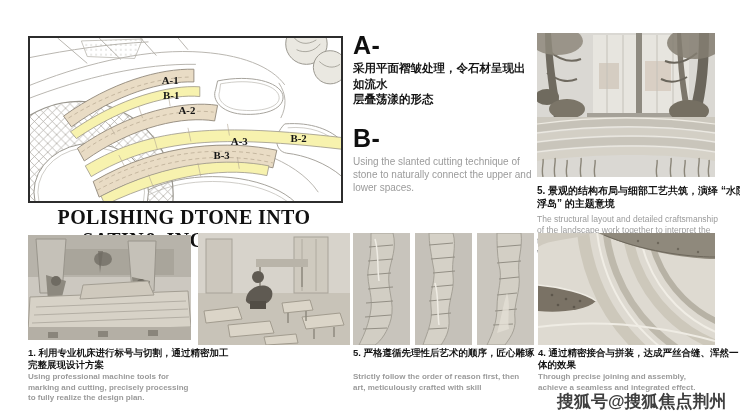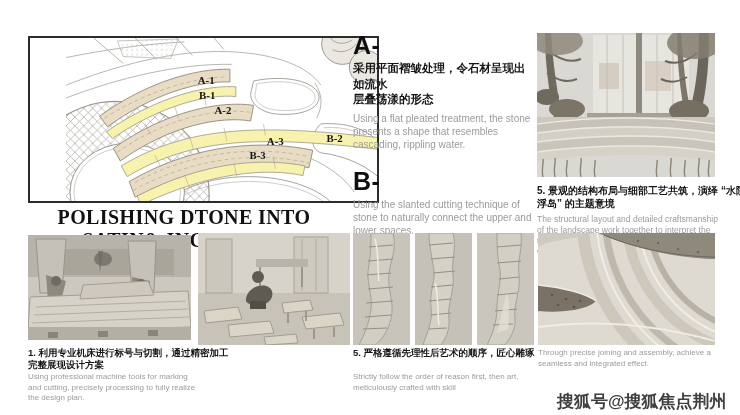--- a/index.html
+++ b/index.html
@@ -1,39 +1,39 @@
 <!DOCTYPE html>
 <html><head>
 <meta charset="utf-8">
 <style>
   html,body{margin:0;padding:0;background:#ffffff;}
   #page{position:relative;width:740px;height:415px;background:#fff;overflow:hidden;
         font-family:"Liberation Sans","DejaVu Sans",sans-serif;color:#1a1a1a;}
   
-  #diagram{position:absolute;left:28px;top:36px;width:311px;height:163px;border:2px solid #2c2c2c;background:#fff;padding-left:36px;}
+  #diagram{position:absolute;left:28px;top:36px;width:311px;height:163px;border:2px solid #2c2c2c;background:#fff;}
   #diagram svg{display:block;width:100%;height:100%;}
   .dlabel{font-family:"Liberation Serif","DejaVu Serif",serif;font-weight:bold;font-size:11px;fill:#141414;}
   #title{position:absolute;left:22px;top:206px;width:324px;text-align:center;
          font-family:"Liberation Serif","DejaVu Serif",serif;font-weight:bold;font-size:20px;letter-spacing:.4px;color:#111;}
   
   #notes{position:absolute;left:353px;top:32px;width:182px;}
   .note-head{font-size:25px;font-weight:800;line-height:1.05;letter-spacing:.5px;color:#0f0f0f;}
   .note-zh{font-size:11.5px;font-weight:bold;line-height:1.35;margin-top:3px;white-space:pre-line;color:#151515;}
   .note-en{font-size:10px;line-height:1.3;color:#9b9b9b;margin-top:4px;}
   .note-block+.note-block{margin-top:17px;}
   
   #fig5{position:absolute;left:537px;top:33px;width:178px;}
   .photo{display:block;background:#d8d5cf;}
   .cap-zh{font-size:10px;font-weight:bold;line-height:1.3;margin-top:7px;white-space:pre-line;width:max-content;max-width:none;color:#151515;}
   .cap-en{font-size:8.5px;line-height:1.32;color:#9b9b9b;margin-top:4px;}
   
   .col{position:absolute;top:233px;}
   .scap{position:absolute;top:347px;}
   .scap .cap-zh{margin-top:0;font-size:9.5px;line-height:1.25;min-height:24px;}
-  .scap .cap-en{font-size:8px;margin-top:1px;}
+  .scap .cap-en{font-size:8px;margin-top:1px;font-weight:bold;}
   
   #watermark{position:absolute;left:557px;top:390px;font-size:17px;font-weight:900;color:#3f3f3f;
              letter-spacing:0;text-shadow:1px 1px 0 rgba(255,255,255,.55);}
 </style>
 </head>
 <body>
 
 <div id="page">
 
   <div id="diagram">
@@ -105,21 +105,20 @@
     </svg>
   </div>
 
   <div id="title">POLISHING DTONE INTO SATIN&amp; INGENUITY</div>
 
   <div id="notes">
     <div class="note-block">
       <div class="note-head">A-</div>
       <div class="note-zh">采用平面褶皱处理，令石材呈现出如流水
 层叠荡漾的形态</div>
-      <div class="note-en">Using a flat pleated treatment, the stone presents a shape that resembles cascading, rippling water.</div>
     </div>
     <div class="note-block">
       <div class="note-head">B-</div>
       <div class="note-en">Using the slanted cutting technique of stone to naturally connect the upper and lower spaces.</div>
     </div>
   </div>
 
   <div id="fig5">
     <svg class="photo" width="178" height="144" viewBox="0 0 178 144">
       <rect width="178" height="144" fill="#dad8d3"></rect>
@@ -250,18 +249,20 @@
       <path d="M0,52 C22,54 48,60 58,68" stroke="#efece4" stroke-width="1.5" fill="none"></path>
       <circle cx="14" cy="62" r="1.3" fill="#5d564b"></circle>
         <circle cx="28" cy="66" r="1.3" fill="#5d564b"></circle>
         <circle cx="42" cy="68" r="1.3" fill="#5d564b"></circle>
         <circle cx="20" cy="72" r="1.3" fill="#5d564b"></circle>
         <circle cx="36" cy="74" r="1.3" fill="#5d564b"></circle>
       <path d="M0,94 C60,86 120,92 177,108" stroke="#efece4" stroke-width="2" fill="none"></path>
     </svg>
   </div>
   <div class="scap" style="left:538px;width:178px">
+    <div class="cap-zh">4. 通过精密接合与拼装，达成严丝合缝、浑然一
+体的效果</div>
     <div class="cap-en">Through precise joining and assembly, achieve a seamless and integrated effect.</div>
   </div>
 
   <div id="watermark">搜狐号@搜狐焦点荆州站</div>
 
 </div>
 
 </body></html>

